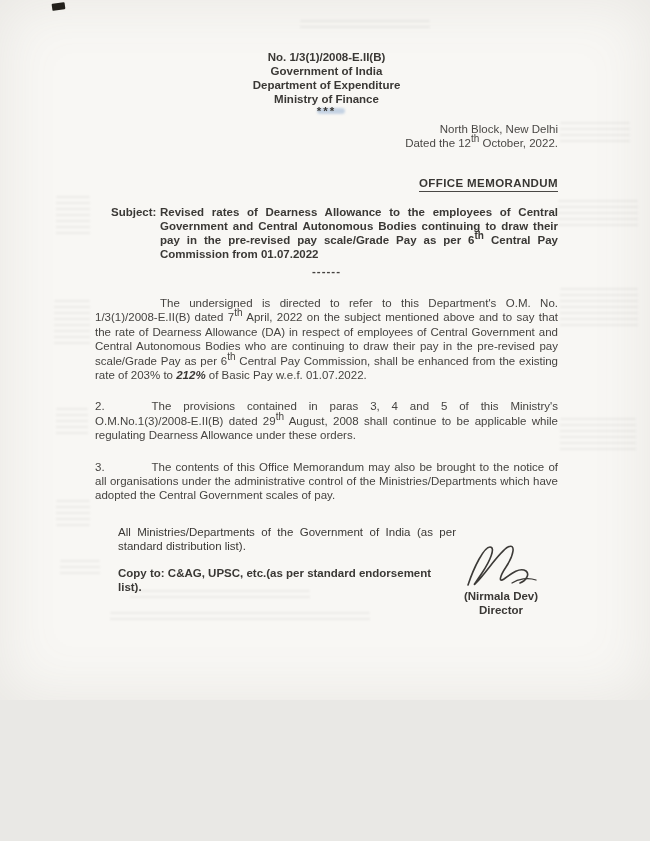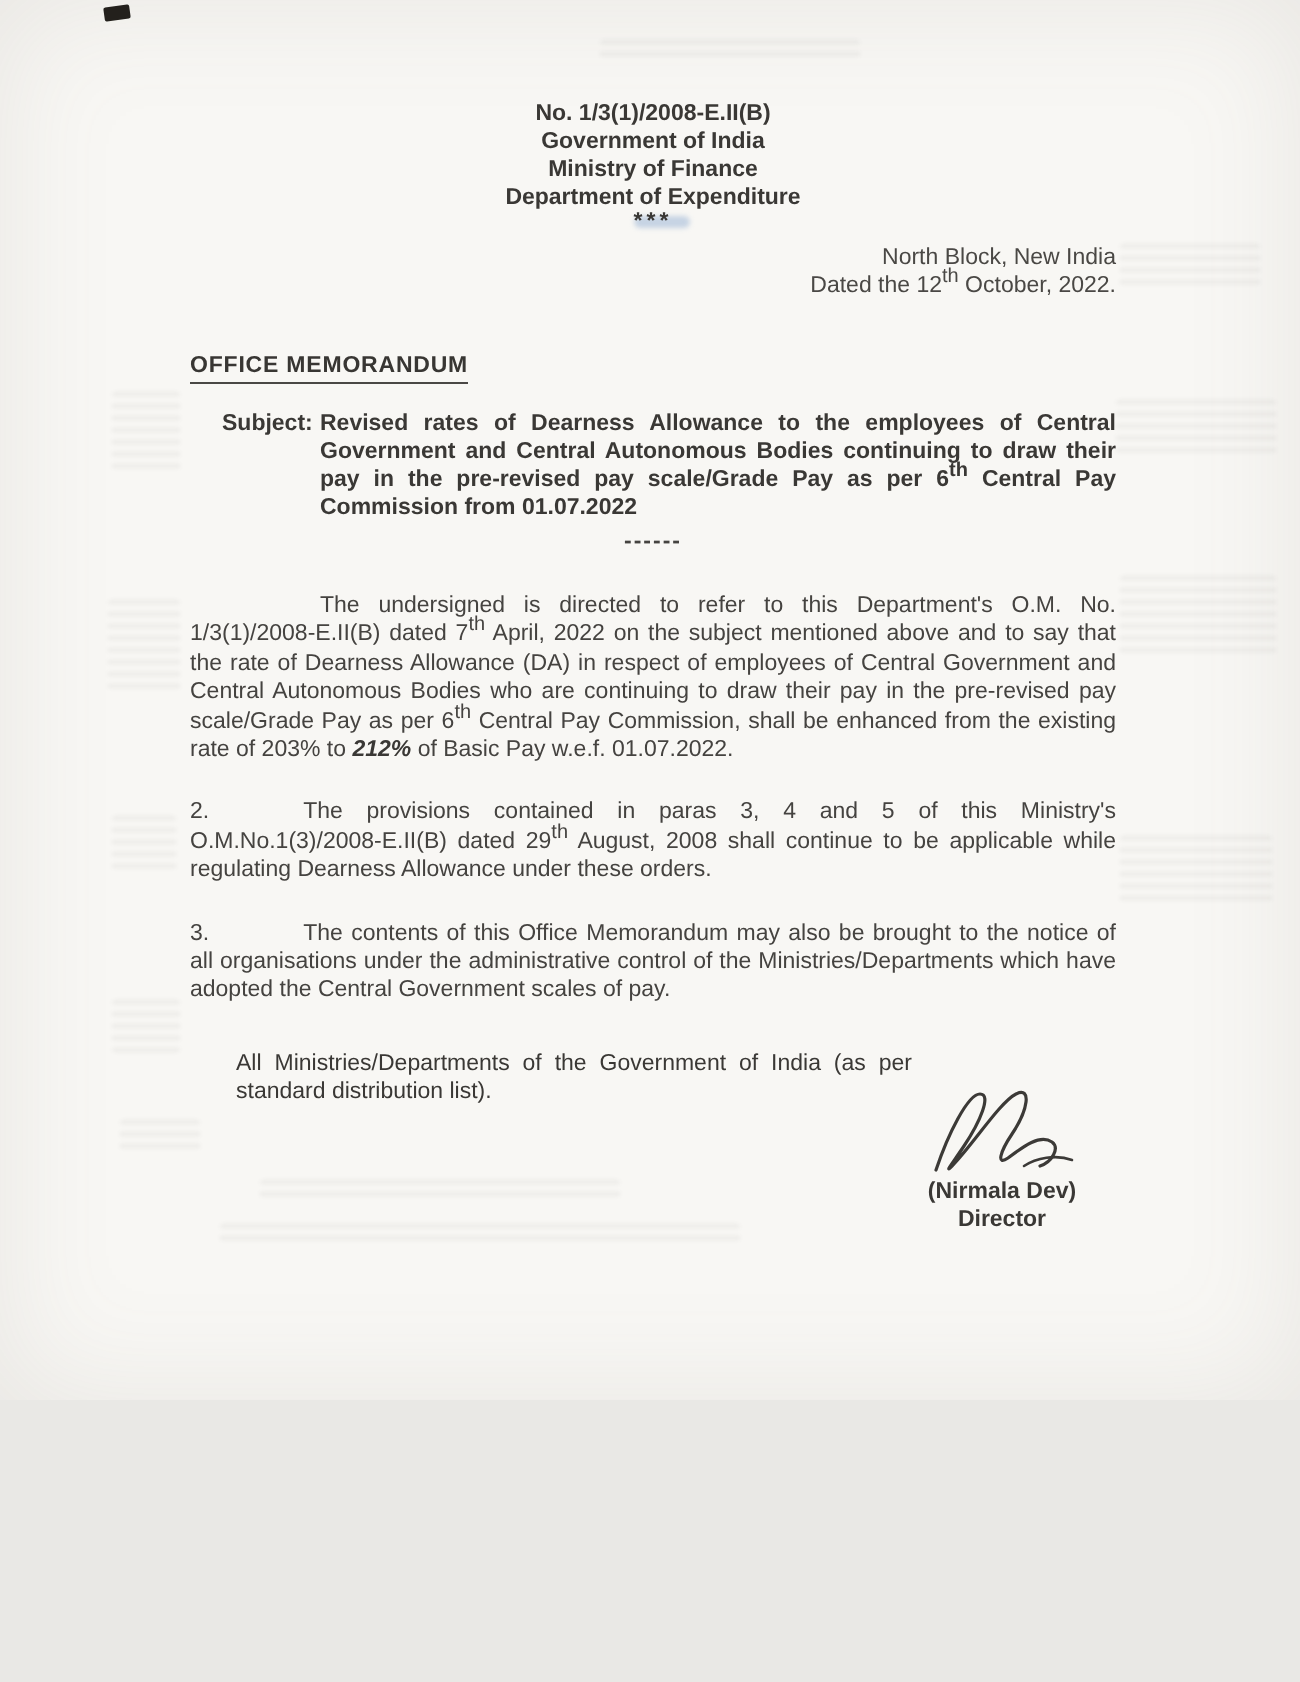--- a/index.html
+++ b/index.html
@@ -15,21 +15,21 @@
   }
   .content{position:relative;padding:50px 92px 0 95px;font-size:11.5px;line-height:14px;}
   b,.bold{font-weight:bold;color:#3a3835;font-style:italic;}
   sup{font-size:10px;vertical-align:super;line-height:0;}
 
   .hdr-center{text-align:center;font-weight:bold;color:#3a3835;}
   .hdr-center div{margin:0;}
   .stars{font-weight:bold;letter-spacing:2px;line-height:10px;}
   .hdr-right{text-align:right;margin-top:6px;line-height:14px;color:#4a4845;}
 
-  .heading-wrap{text-align:left;margin-top:26px;}
+  .heading-wrap{text-align:right;margin-top:26px;}
   .heading{
     display:inline-block;font-weight:bold;color:#383633;
     letter-spacing:.4px;border-bottom:1.4px solid #4a4845;padding-bottom:1px;
   }
 
   .subject{position:relative;margin-top:13px;padding-left:65px;text-align:justify;
            font-weight:bold;color:#3a3835;line-height:14px;}
   .subject-label{position:absolute;left:16px;top:0;}
 
   .separator{text-align:center;margin-top:3px;font-weight:bold;letter-spacing:1px;}
@@ -73,27 +73,27 @@
   <div class="artifact bleed" style="left:56px;top:500px;width:34px;height:26px;"></div>
   <div class="artifact bleed" style="left:60px;top:560px;width:40px;height:18px;"></div>
   <div class="artifact bleed" style="left:130px;top:590px;width:180px;height:9px;"></div>
   <div class="artifact bleed" style="left:110px;top:612px;width:260px;height:9px;"></div>
 
   <div class="content">
 
     <div class="hdr-center">
       <div>No. 1/3(1)/2008-E.II(B)</div>
       <div>Government of India</div>
+      <div>Department of Expenditure</div>
       <div>Ministry of Finance</div>
-      <div>Department of Expenditure</div>
       <div class="stars">***</div>
     </div>
 
     <div class="hdr-right">
-      <div>North Block, New India</div>
+      <div>North Block, New Delhi</div>
       <div><span>Dated the 12</span><sup>th</sup><span> October, 2022.</span></div>
     </div>
 
     <div class="heading-wrap">
       <span class="heading">OFFICE MEMORANDUM</span>
     </div>
 
     <div class="subject">
       <span class="subject-label">Subject:</span>
       <span><span>Revised rates of Dearness Allowance to the employees of Central Government and Central Autonomous Bodies continuing to draw their pay in the pre-revised pay scale/Grade Pay as per 6</span><sup>th</sup><span> Central Pay Commission from 01.07.2022</span></span>
@@ -118,15 +118,16 @@
         <path d="M12,46 C18,28 28,8 34,8 C40,8 34,22 26,34 C20,43 16,48 20,44 C30,34 44,12 52,8 C60,4 58,16 50,28 C44,37 42,44 48,40 C56,34 64,28 70,32 C74,35 70,42 64,44" fill="none" stroke="#3c3a37" stroke-width="1.6" stroke-linecap="round"></path>
         <path d="M56,44 C62,40 72,38 80,41" fill="none" stroke="#3c3a37" stroke-width="1.3" stroke-linecap="round"></path>
       </svg>
       <div class="sig-name">(Nirmala Dev)</div>
       <div class="sig-title">Director</div>
     </div>
 
 
     <div class="distribution">All Ministries/Departments of the Government of India (as per standard distribution list).</div>
 
+    <div class="copy-to">Copy to: C&amp;AG, UPSC, etc.(as per standard endorsement list).</div>
 
   </div>
 </div>
 
 </body></html>

